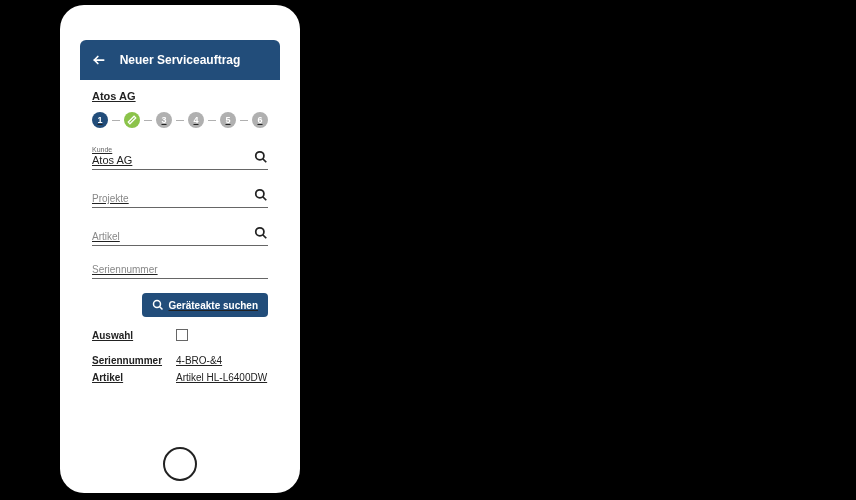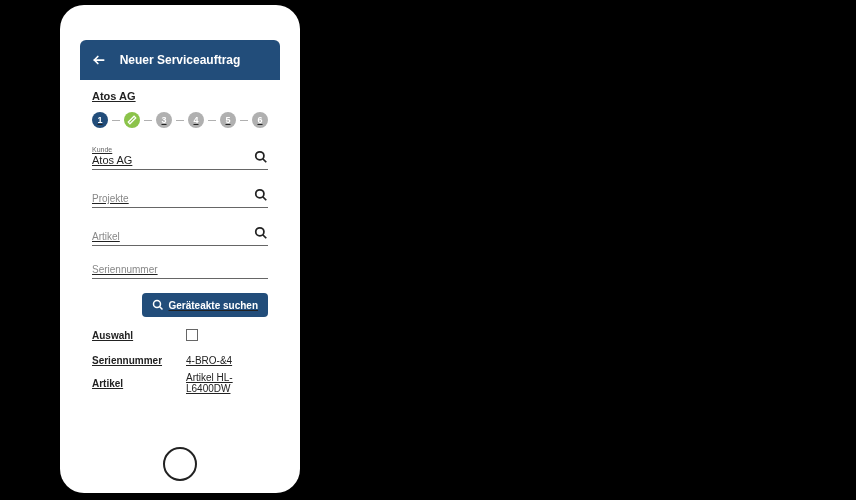--- a/index.html
+++ b/index.html
@@ -135,21 +135,21 @@
       display: flex;
       align-items: center;
       gap: 5px;
       cursor: pointer;
       margin-left: auto;
       margin-bottom: 12px;
     }
     .row {
       display: flex;
       align-items: center;
-      gap: 36px;
+      gap: 26px;
       margin-bottom: 6px;
       font-size: 10px;
     }
     .row-label {
       font-weight: bold;
       width: 58px;
       flex: 0 0 58px;
     }
     .row-value {
       flex: 1;

